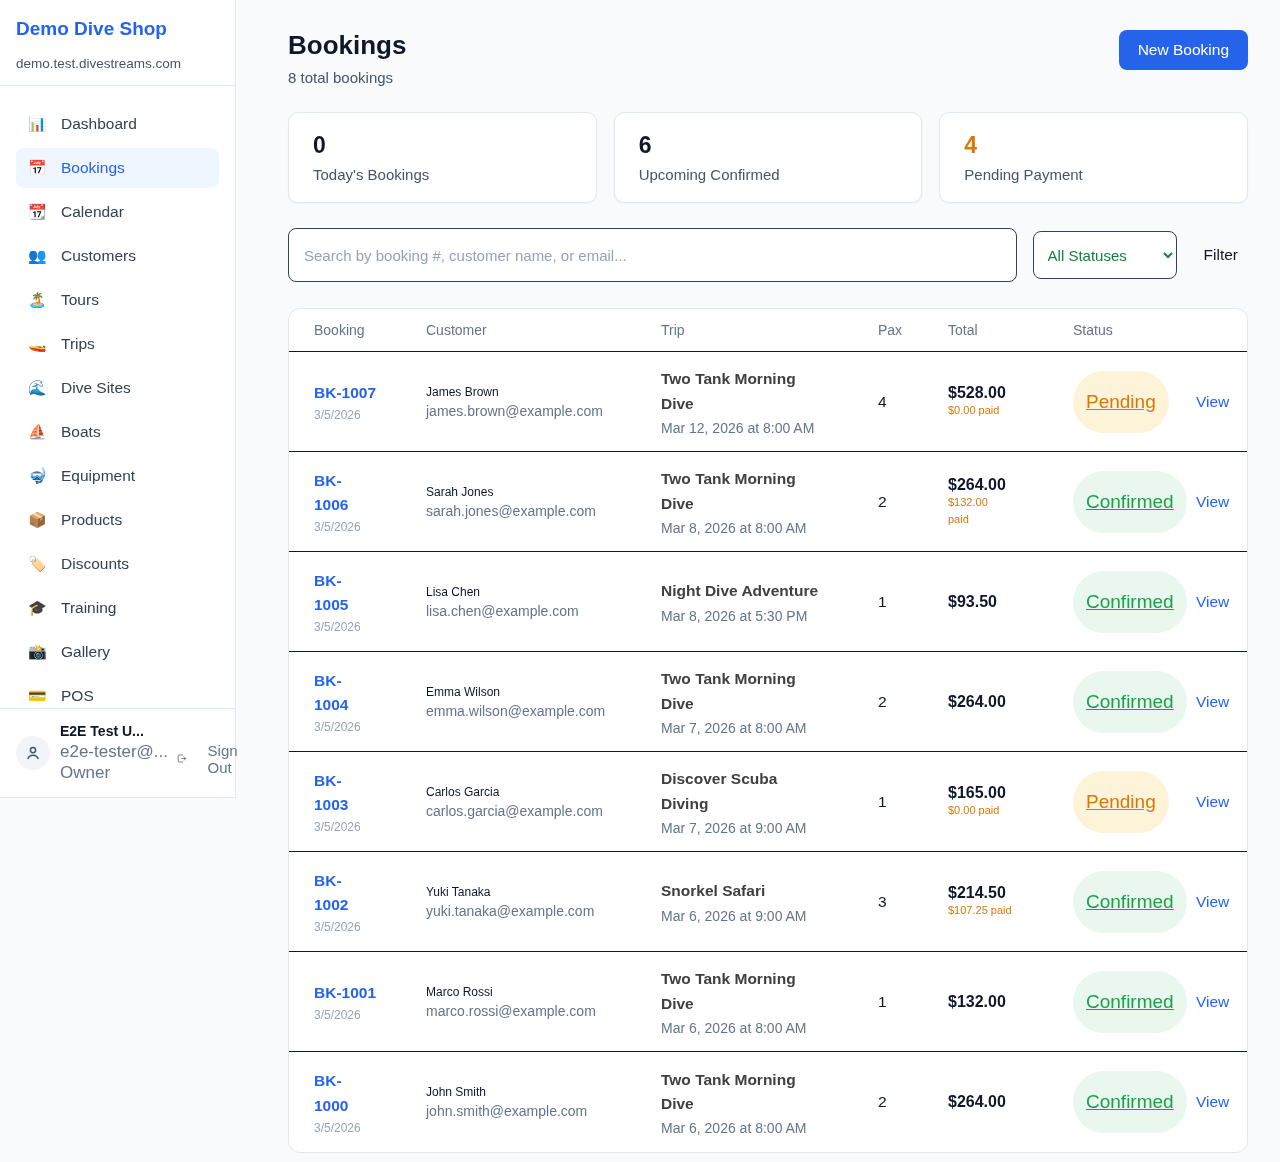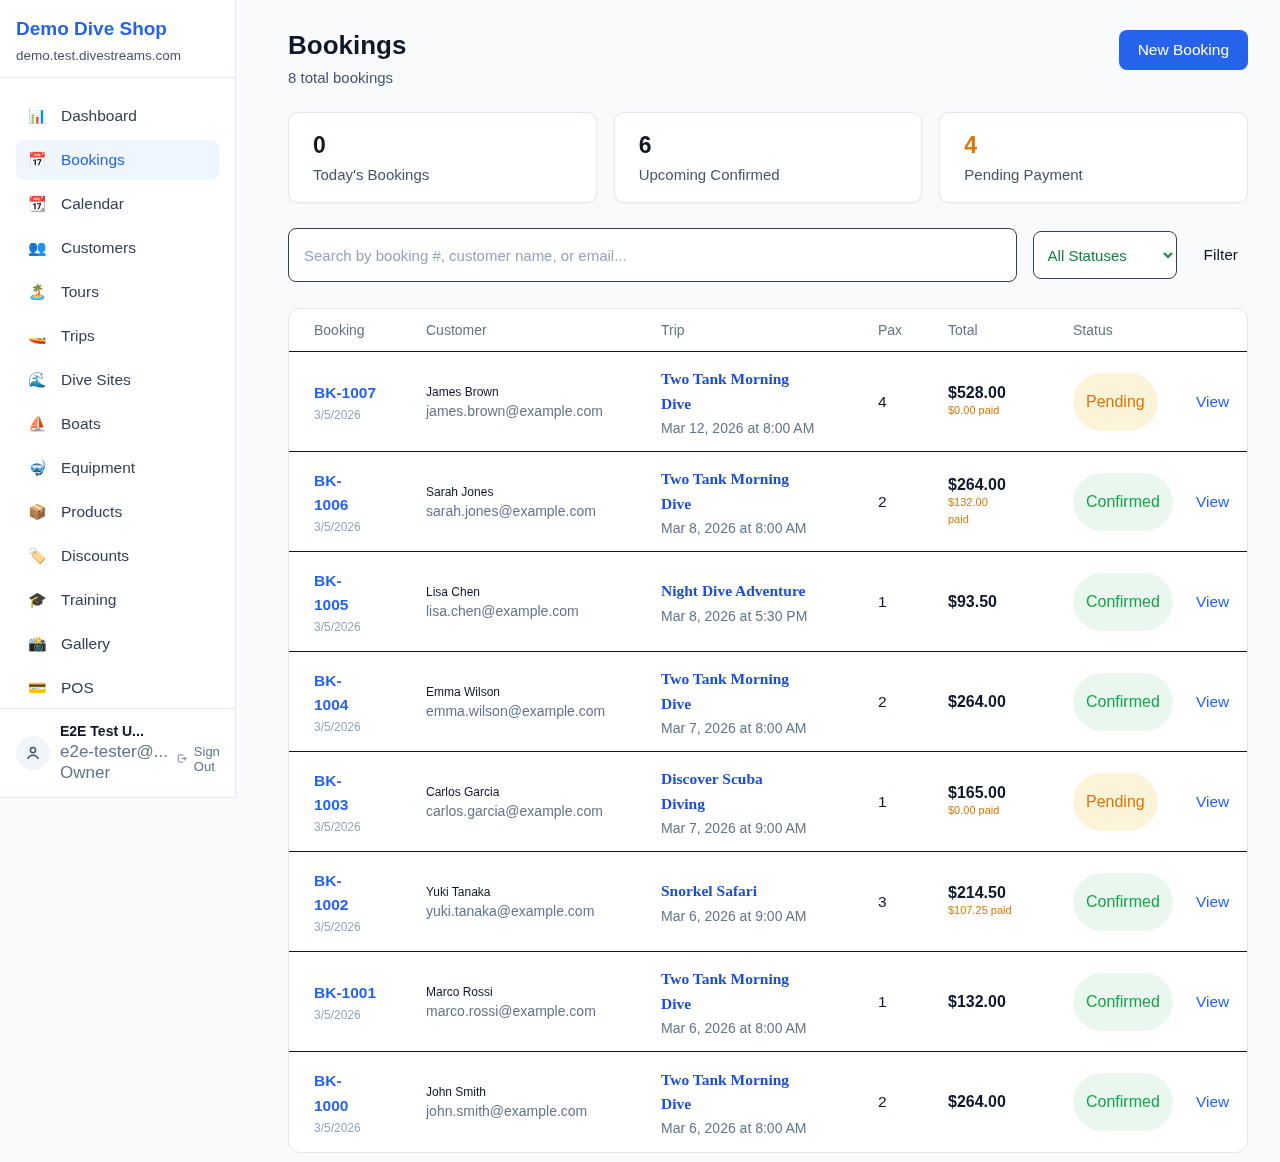--- a/index.html
+++ b/index.html
@@ -2,31 +2,31 @@
 <html><head>
 <meta charset="utf-8">
 <style>
   * { margin: 0; padding: 0; box-sizing: border-box; }
   html, body { width: 1280px; height: 1162px; background: #f8fafc; font-family: "Liberation Sans", sans-serif; color: #0f172a; overflow: hidden; }
 
   
   .sidebar { position: absolute; left: 0; top: 0; width: 236px; height: 798px; background: #ffffff; border-right: 1px solid #e2e8f0; border-bottom: 1px solid #e2e8f0; }
   .side-header { padding: 18px 16px 14px 16px; border-bottom: 1px solid #e2e8f0; }
   .shop-name { color: #2563eb; font-size: 19px; font-weight: bold; }
-  .shop-domain { margin-top: 8px; font-size: 13.5px; color: #475569; }
+  .shop-domain { margin-top: 16px; font-size: 13.5px; color: #475569; }
   .nav { padding: 18px 16px; }
   .nav-item { display: flex; align-items: center; gap: 13px; height: 40px; padding: 0 12px; margin-bottom: 4px; border-radius: 8px; font-size: 15.5px; color: #334155; cursor: pointer; }
   .nav-item .ico { font-size: 15px; width: 20px; text-align: center; }
   .nav-item.active { background: #eff6ff; color: #2563eb; font-weight: 500; }
   .side-footer { position: absolute; left: 0; bottom: 0; width: 100%; border-top: 1px solid #e2e8f0; padding: 14px 16px; display: flex; align-items: center; gap: 10px; }
   .avatar { width: 34px; height: 34px; border-radius: 50%; background: #f1f5f9; display: flex; align-items: center; justify-content: center; flex: none; }
   .user-info { width: 106px; line-height: 1.25; }
   .user-name { font-size: 14px; font-weight: bold; color: #0f172a; white-space: nowrap; }
   .user-email, .user-role { font-size: 17px; color: #64748b; white-space: nowrap; }
-  .signout { margin-left: auto; display: flex; align-items: center; gap: 7px; color: #64748b; font-size: 13px; cursor: pointer; margin-top: 11px; }
+  .signout { margin-left: auto; display: flex; align-items: center; gap: 21px; color: #64748b; font-size: 15px; cursor: pointer; margin-top: 11px; }
 
   
   .main { position: absolute; left: 256px; top: 0; width: 1024px; padding: 30px 32px 0 32px; }
   .page-header { display: flex; justify-content: space-between; align-items: flex-start; }
   .page-title { font-size: 26px; font-weight: bold; color: #0f172a; }
   .page-sub { margin-top: 8px; font-size: 15px; color: #475569; }
   .btn-primary { background: #2563eb; color: #ffffff; border: none; border-radius: 8px; font-size: 15.5px; font-weight: 500; padding: 11px 19px; cursor: pointer; font-family: inherit; }
 
   .stats { display: flex; gap: 17px; margin-top: 26px; }
   .stat-card { flex: 1; background: #ffffff; border: 1px solid #e2e8f0; border-radius: 10px; padding: 19px 24px; box-shadow: 0 1px 2px rgba(15,23,42,.04); }
@@ -44,26 +44,26 @@
   .table-card { margin-top: 26px; background: #ffffff; border: 1px solid #e2e8f0; border-radius: 12px; overflow: hidden; }
   .trow { display: grid; grid-template-columns: 112px 235px 217px 70px 125px 123px 1fr; padding: 0 25px; align-items: center; }
   .thead { height: 43px; border-bottom: 1px solid #111827; }
   .thead span { font-size: 14px; color: #64748b; }
   .tbody-row { min-height: 100px; border-bottom: 1px solid #111827; padding-top: 14px; padding-bottom: 14px; }
   .tbody-row:last-child { border-bottom: none; }
   .booking-id { color: #2563eb; font-weight: bold; font-size: 15.5px; white-space: pre-line; line-height: 1.55; cursor: pointer; }
   .booking-date { margin-top: 3px; font-size: 12px; color: #94a3b8; }
   .cust-name { font-size: 12px; color: #0f172a; font-weight: 500; }
   .cust-email { margin-top: 4px; font-size: 14px; color: #64748b; }
-  .trip-name { font-size: 15.5px; font-weight: bold; color: #1d4ed8; white-space: pre-line; line-height: 1.55; font-family: Liberation Serif, serif; }
+  .trip-name { font-size: 15.5px; font-weight: bold; color: #404040; white-space: pre-line; line-height: 1.55; }
   .trip-date { margin-top: 4px; font-size: 14px; color: #64748b; }
   .pax-val { font-size: 15.5px; color: #0f172a; }
   .total-val { font-size: 16px; font-weight: bold; color: #0f172a; }
   .paid-val { font-size: 11px; color: #d97706; white-space: pre-line; line-height: 1.5; max-width: 80px; }
-  .badge { display: inline-block; font-size: 16px; padding: 20px 13px; border-radius: 999px; }
+  .badge { display: inline-block; font-size: 19px; padding: 20px 13px; border-radius: 999px; text-decoration: underline; }
   .badge.pending { color: #d97706; background: #fdf3d8; }
   .badge.confirmed { color: #16a34a; background: #e9f7ef; }
   .view-link { color: #2563eb; font-size: 15.5px; cursor: pointer; }
 </style>
 </head>
 <body>
 
 <aside class="sidebar">
   <div class="side-header">
     <div class="shop-name">Demo Dive Shop</div>

